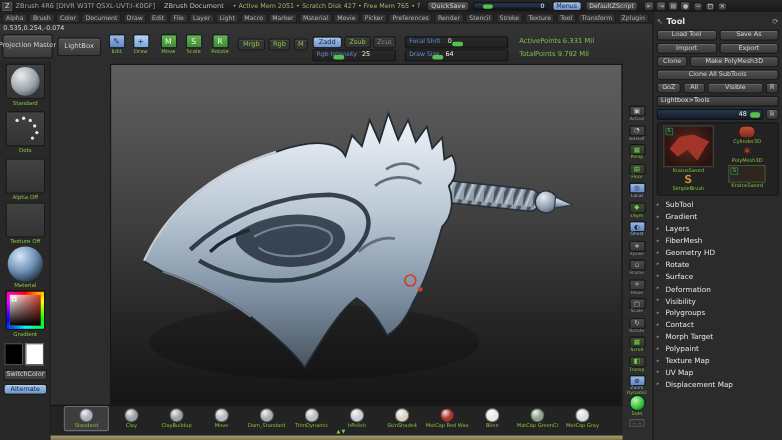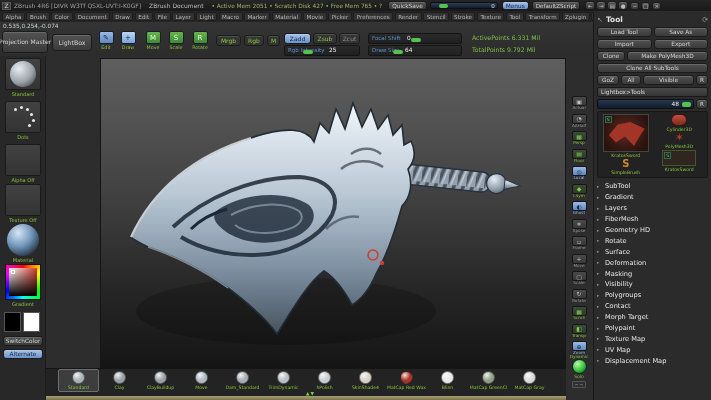--- a/index.html
+++ b/index.html
@@ -603,24 +603,20 @@
         <div class="sec-row">
           <span class="ar">▸</span>
           <span class="sl">Surface</span>
         </div>
 
         <div class="sec-row">
           <span class="ar">▸</span>
           <span class="sl">Deformation</span>
         </div>
 
-        <div class="sec-row">
-          <span class="ar">▸</span>
-          <span class="sl">Masking</span>
-        </div>
 
         <div class="sec-row">
           <span class="ar">▸</span>
           <span class="sl">Visibility</span>
         </div>
 
         <div class="sec-row">
           <span class="ar">▸</span>
           <span class="sl">Polygroups</span>
         </div>

